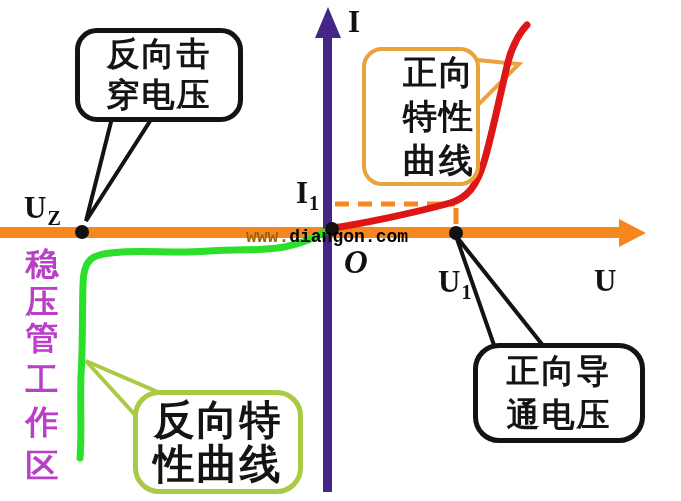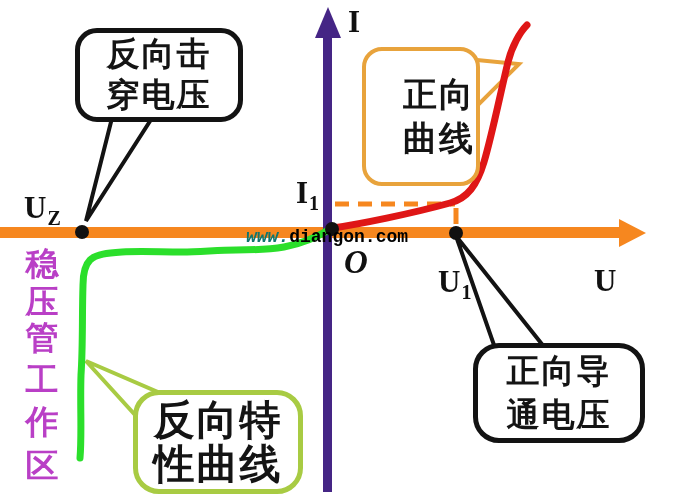--- a/index.html
+++ b/index.html
@@ -86,21 +86,21 @@
   #side-char-5 { top: 444px; }
 
   #watermark {
     position: absolute;
     left: 246px; top: 227px;
     font-family: "Liberation Mono", "DejaVu Sans Mono", monospace;
     font-size: 18px;
     font-weight: bold;
     white-space: nowrap;
   }
-  #watermark .wm-prefix { color: #0f766e; font-style: italic; }
+  #watermark .wm-prefix { color: #a16207; }
   #watermark .wm-domain { color: #000000; }
 </style>
 </head>
 <body>
 
 <div id="stage">
 
   <svg id="plot-svg" width="681" height="501" viewBox="0 0 681 501">
 
     <line x1="335" y1="204" x2="455" y2="204" stroke="#f6871f" stroke-width="5" stroke-dasharray="14 9"></line>
@@ -138,20 +138,21 @@
     <circle cx="332" cy="229" r="7" fill="#111111"></circle>
   </svg>
 
   <div class="callout" id="callout-breakdown">
     <div class="line">反向击</div>
     <div class="line">穿电压</div>
   </div>
 
   <div class="callout" id="callout-forward-curve">
     <div class="line">正向</div>
+    <div class="line">特性</div>
     <div class="line">曲线</div>
   </div>
 
   <div class="callout" id="callout-reverse-curve">
     <div class="line">反向特</div>
     <div class="line">性曲线</div>
   </div>
 
   <div class="callout" id="callout-conduction">
     <div class="line">正向导</div>

